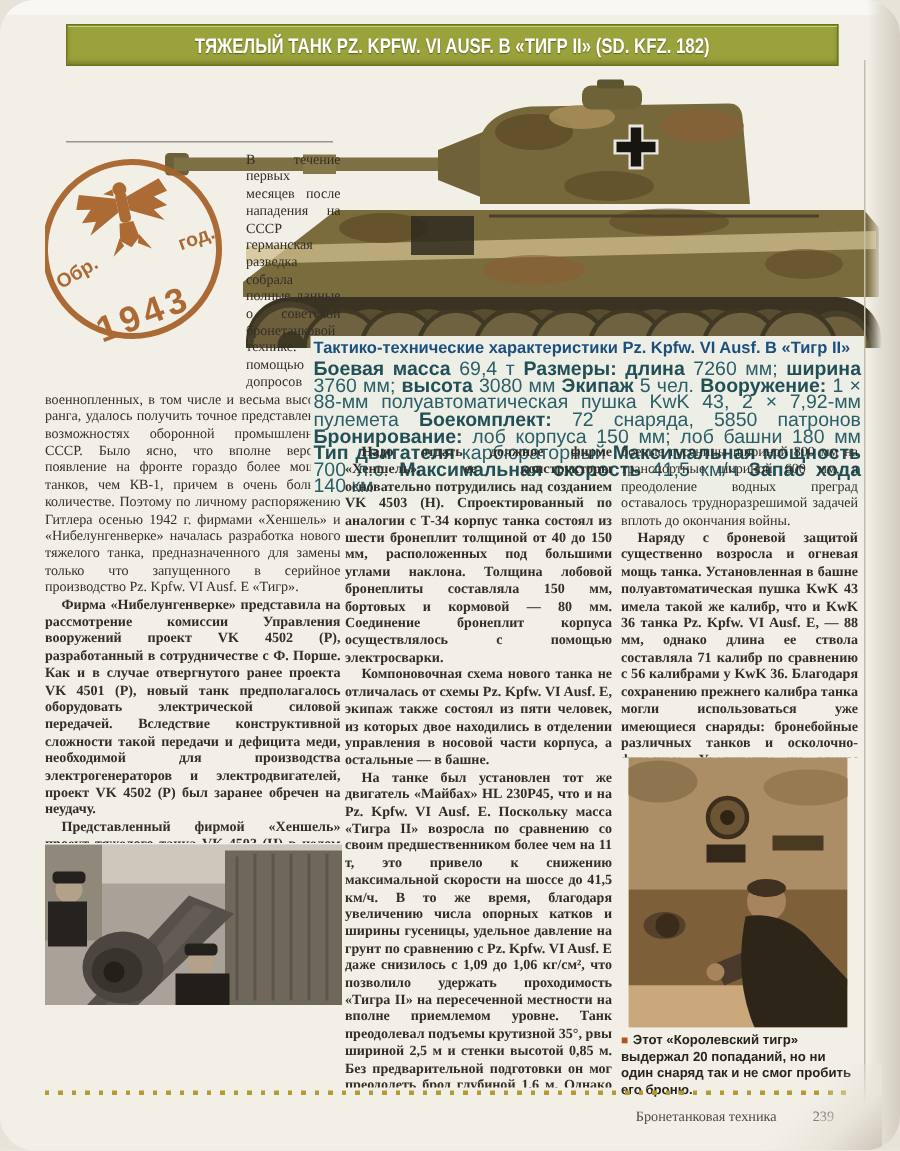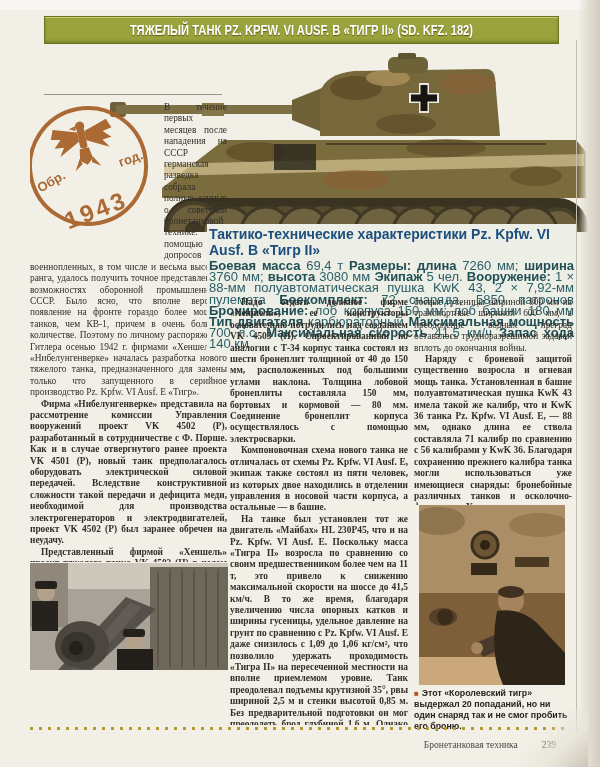--- a/index.html
+++ b/index.html
@@ -2,21 +2,21 @@
 <html lang="ru" style="--banner: #9aa23c; --banner-border: #6d741f; --stamp: #a8632b; --specs-title: #1c4f7d; --specs-text: #2b5f68; --marker: #b5531f; --dots: #b59a33;"><head>
 <meta charset="utf-8">
 <style>
   :root{
     --banner:#9aa23c; --banner-border:#6d741f; --stamp:#a8632b;
     --specs-title:#1c4f7d; --specs-text:#2b5f68; --marker:#b5531f; --dots:#b59a33;
   }
   html,body{margin:0;padding:0;}
   body{width:600px;height:767px;background:#e7e3d8;}
   .page{position:relative;width:600px;height:767px;overflow:hidden;
-        background:#f2efe7;font-family:"Liberation Serif",serif;color:#322e28;}
+        background:#f2efe7;font-family:"Liberation Serif",serif;color:#322e28;border-radius:23px;}
   .page::before{content:"";position:absolute;left:0;top:0;width:100%;height:10px;
         background:#f8f7f3;}
   
   .banner{position:absolute;left:44px;top:16px;width:513px;height:26px;
         background:var(--banner);border:1px solid var(--banner-border);
         box-shadow:inset 0 1px 0 #c9cd7e, inset 0 -2px 3px #7c822a;
         display:flex;align-items:center;justify-content:center;}
   .banner span{color:#ffffff;font-family:"Liberation Sans",sans-serif;font-weight:bold;
         font-size:14px;white-space:nowrap;transform:scaleX(.8);text-shadow:0 1px 1px #5a5e18;}
   .hrule{position:absolute;left:44px;top:94px;width:178px;height:1px;background:#9b968b;}
@@ -33,21 +33,21 @@
   .stamp-wrap{float:left;width:128px;height:150px;margin:0 8px 2px -2px;position:relative;}
   .stamp{position:absolute;left:0;top:4px;width:112px;height:112px;border:4px solid var(--stamp);
         border-radius:50%;transform:rotate(-12deg);opacity:.95;}
   .stamp .eagle{position:absolute;left:21px;top:6px;width:70px;height:60px;}
   .stamp span{position:absolute;color:var(--stamp);font-family:"Liberation Sans",sans-serif;font-weight:bold;}
   .s-left{left:2px;top:58px;font-size:13px;transform:rotate(-18deg);}
   .s-right{right:0px;top:52px;font-size:13px;transform:rotate(-8deg);}
   .s-year{left:22px;bottom:6px;font-size:24px;letter-spacing:3px;transform:rotate(-9deg);}
   
   .specs{position:absolute;left:207px;top:224px;width:365px;background:#edeee5;padding:2px 2px 3px 2px;}
-  .specs-title{font-family:"Liberation Sans",sans-serif;font-weight:bold;font-size:14px;
+  .specs-title{font-family:"Liberation Sans",sans-serif;font-weight:bold;font-size:11px;
         color:var(--specs-title);margin:0 0 2px 0;}
   .specs-text{margin:0;font-family:"Liberation Sans",sans-serif;font-size:13px;line-height:11.2px;
         color:var(--specs-text);text-align:justify;}
   .specs-text b{color:#214f56;}
   
   .photoL{position:absolute;left:30px;top:563px;width:198px;height:107px;}
   .photoR{position:absolute;left:419px;top:505px;width:146px;height:180px;}
   .photoL svg,.photoR svg,.tank svg{display:block;width:100%;height:100%;}
   
   .caption{position:absolute;font-family:"Liberation Sans",sans-serif;font-weight:bold;

